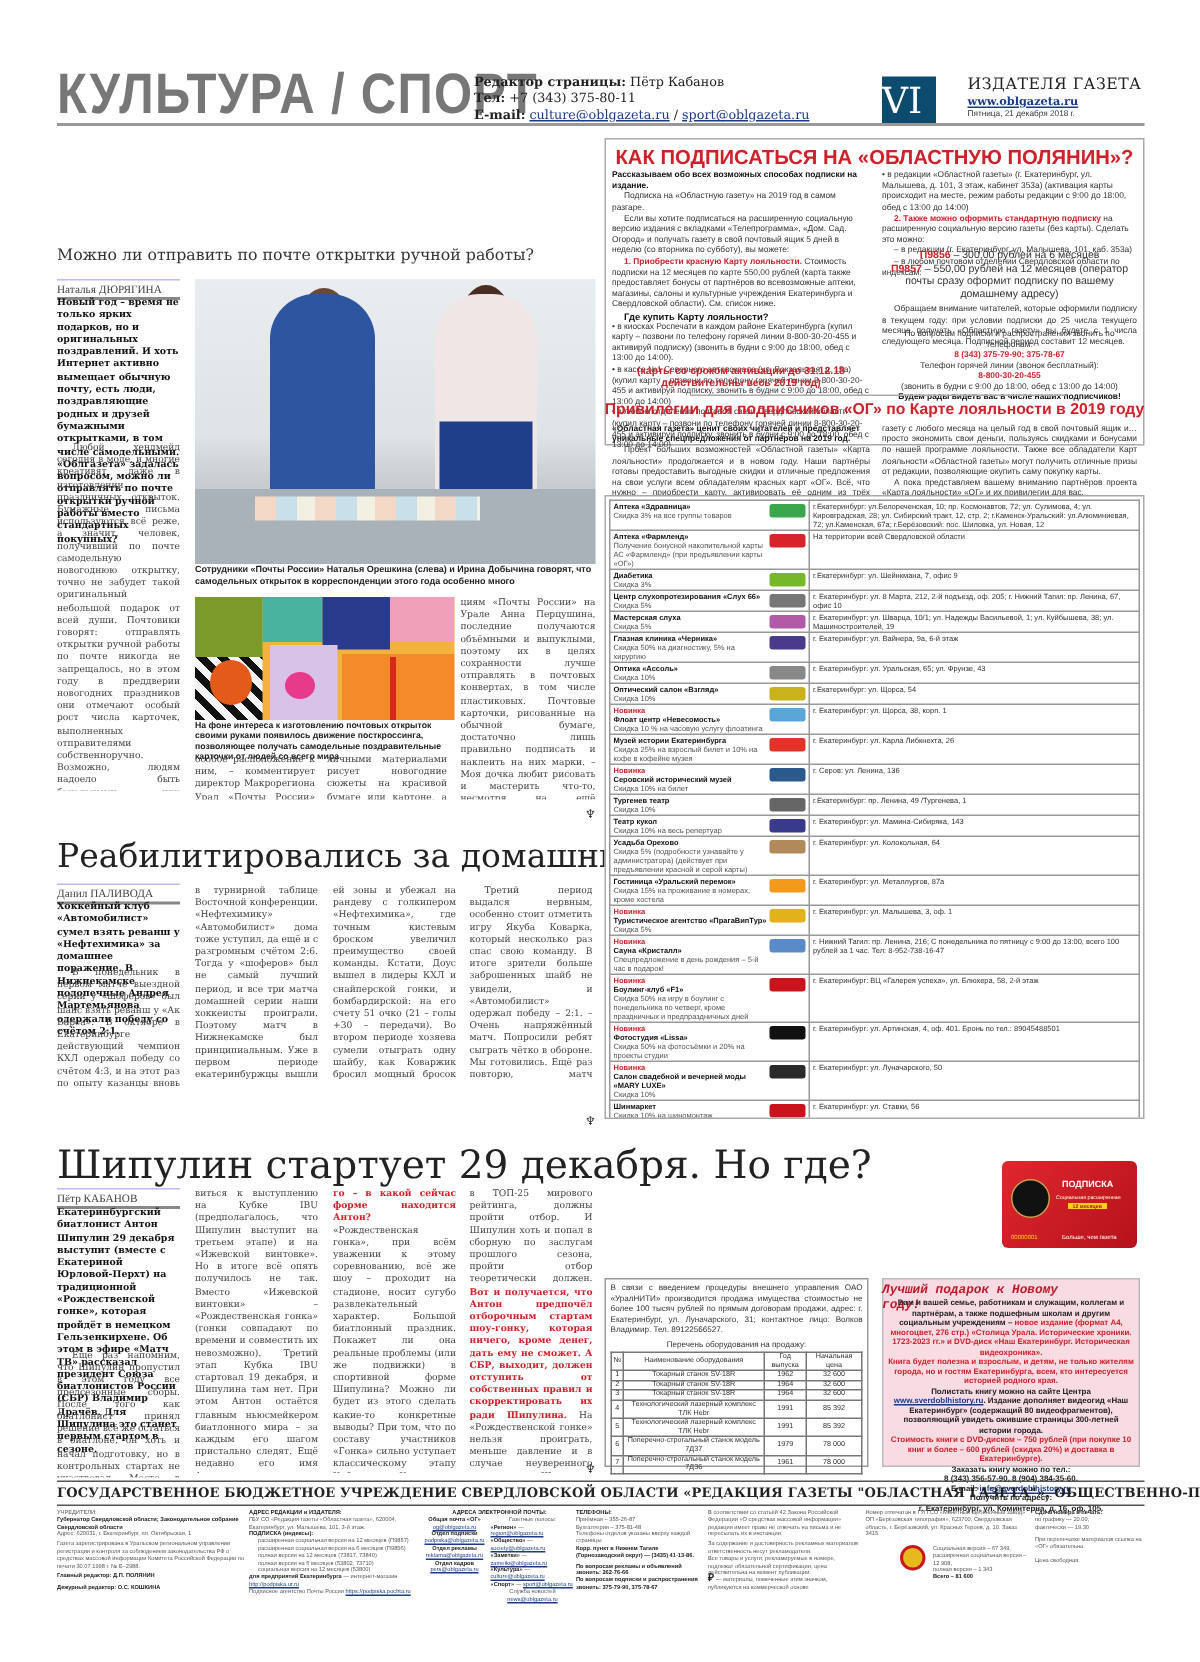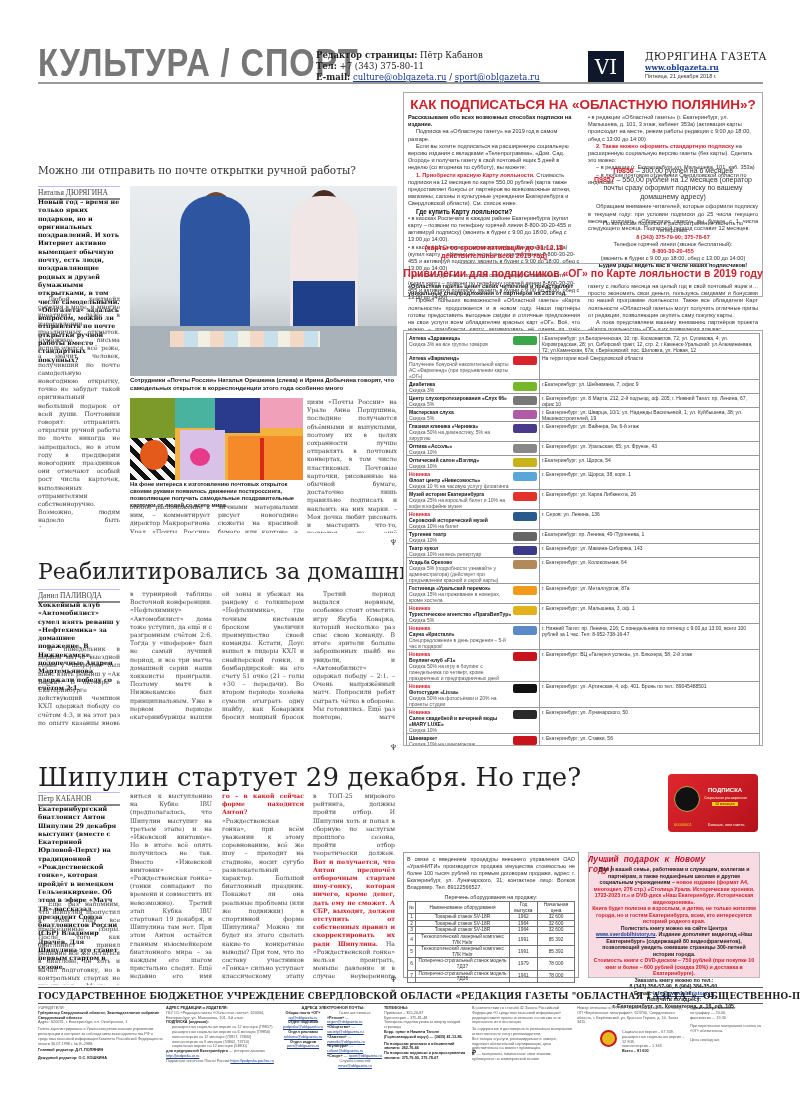--- a/index.html
+++ b/index.html
@@ -5,21 +5,21 @@
 *{box-sizing:border-box;margin:0;padding:0}
 html,body{width:800px;height:1108px;background:#fff;overflow:hidden}
 body{font-family:"DejaVu Serif",serif;color:#222;position:relative}
 .abs{position:absolute}
 
 #hdr-title{left:38px;top:44px;font-family:"Liberation Sans",sans-serif;font-weight:bold;font-size:38px;color:#777;letter-spacing:1px;transform:scaleX(0.86);transform-origin:left top;line-height:38px}
 #hdr-editor{left:316px;top:50px;font-size:8.5px;line-height:11px;font-family:"DejaVu Serif",serif;color:#222}
 #hdr-editor b{font-weight:bold}
 #hdr-editor a{color:#1a3a8c;text-decoration:underline}
 #hdr-rule{left:38px;top:82px;width:725px;height:2px;background:#999}
-#page-num{left:588px;top:51px;width:36px;height:32px;background:#0f172a;color:#fff;font-size:20px;text-align:center;line-height:32px;font-family:"DejaVu Serif",serif}
+#page-num{left:588px;top:51px;width:36px;height:32px;background:#0c4a6e;color:#fff;font-size:24px;line-height:32px;font-family:"DejaVu Serif",serif}
 #paper-name{left:645px;top:50px;font-size:10.5px;font-family:"DejaVu Serif",serif;color:#222;letter-spacing:0.3px}
 #paper-url{left:645px;top:63px;font-size:7.5px;color:#1a3a8c;text-decoration:underline;font-weight:bold}
 #paper-date{left:645px;top:73px;font-size:5.5px;color:#333;font-family:"Liberation Sans",sans-serif}
 
 #a1-title{left:38px;top:93px;font-size:38px;line-height:37px;color:#222;font-family:"DejaVu Serif",serif;letter-spacing:-0.5px}
 #a1-sub{left:38px;top:164px;font-size:10.5px;font-family:"DejaVu Serif",serif;color:#333}
 .byline{font-size:7.5px;color:#444;border-top:1px solid #c4b5fd;border-bottom:2px solid #888;padding:1px 0;font-family:Liberation Serif, serif}
 #a1-byline{left:38px;top:186px;width:82px}
 .lead{font-size:6.3px;line-height:8.3px;font-weight:bold;font-family:"DejaVu Serif",serif;color:#111}
 .body{font-size:6.1px;line-height:8.2px;font-family:"DejaVu Serif",serif;color:#444;text-align:justify}
@@ -123,21 +123,21 @@
 </head>
 <body>
 
 <div class="abs" id="hdr-title">КУЛЬТУРА / СПОРТ</div>
 <div class="abs" id="hdr-editor">
   <div><b>Редактор страницы:</b> <span>Пётр Кабанов</span></div>
   <div><b>Тел:</b> <span>+7 (343) 375-80-11</span></div>
   <div><b>E-mail:</b> <a>culture@oblgazeta.ru</a><span> / </span><a>sport@oblgazeta.ru</a></div>
 </div>
 <div class="abs" id="page-num">VI</div>
-<div class="abs" id="paper-name">ДЮРЯГИНА ГАЗЕТА</div>
+<div class="abs" id="paper-name">ИЗДАТЕЛЯ ГАЗЕТА</div>
 <div class="abs" id="paper-url">www.oblgazeta.ru</div>
 <div class="abs" id="paper-date">Пятница, 21 декабря 2018 г.</div>
 <div class="abs" id="hdr-rule"></div>
 
 <div class="abs" id="a1-title">
 </div>
 <div class="abs" id="a1-sub">Можно ли отправить по почте открытки ручной работы?</div>
 <div class="abs byline" id="a1-byline">Наталья ДЮРЯГИНА</div>
 <div class="abs lead" id="a1-lead">Новый год – время не только ярких подарков, но и оригинальных поздравлений. И хоть Интернет активно вымещает обычную почту, есть люди, поздравляющие родных и друзей бумажными открытками, в том числе самодельными. «Облгазета» задалась вопросом, можно ли отправлять по почте открытки ручной работы вместо стандартных покупных?</div>
 <div class="abs body" id="a1-body1">

